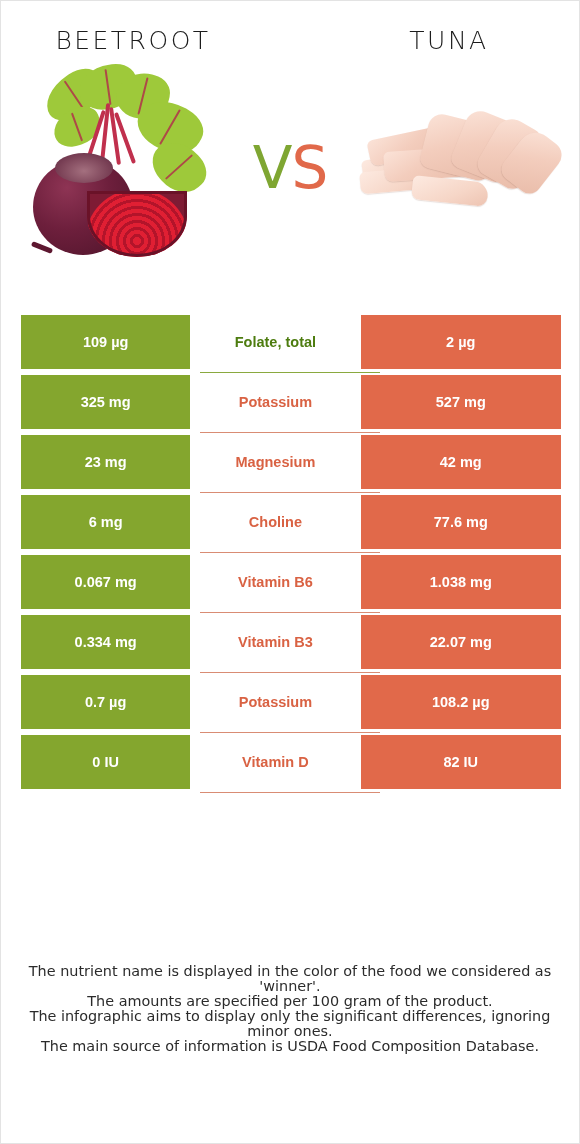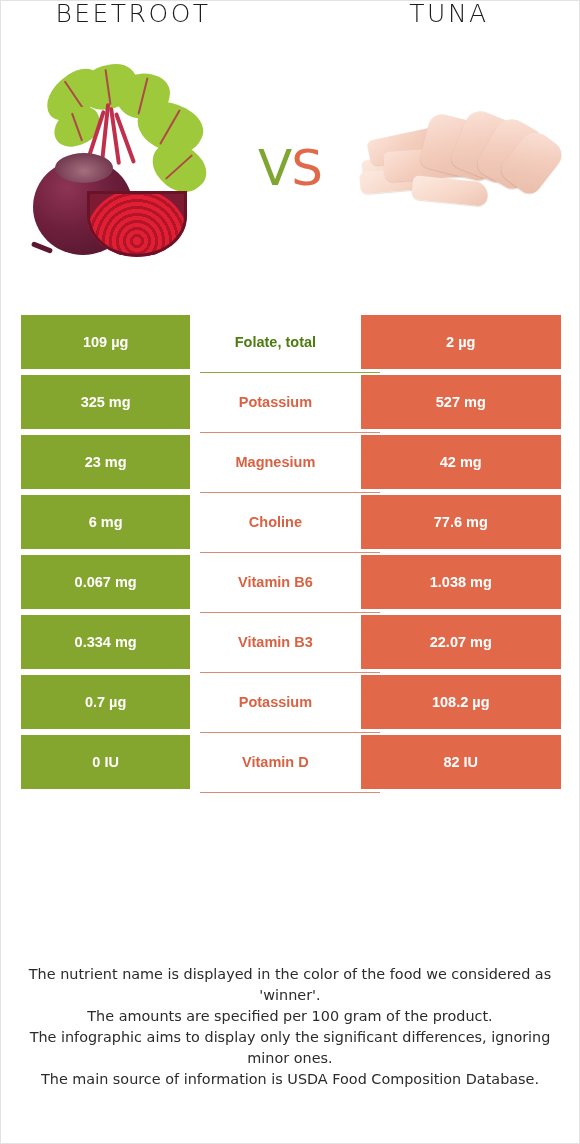--- a/index.html
+++ b/index.html
@@ -10,20 +10,21 @@
     box-sizing:border-box;
     border:1px solid #e3e3e3;
     overflow:hidden;
     position:relative;
   }
   .page{width:578px;height:1142px;position:relative;}
 
   
   .titles{
     display:flex;width:100%;height:56px;
+    align-items:flex-end;
     gap:40px;
   }
   .title{
     flex:1;text-align:center;
     font-size:25px;
     font-weight:300;
     letter-spacing:2.5px;
     color:#1c1c1c;
     font-family:"DejaVu Sans", sans-serif;
     line-height:1;
@@ -87,21 +88,21 @@
   .half-rim{
     position:absolute;inset:0;
     border-radius:0 0 50% 50%/0 0 62% 62%;
     box-shadow:inset 0 0 0 3px #6a1228;
   }
 
   
   .vs{
     position:absolute;left:50%;top:50%;
     transform:translate(-50%,-50%);
-    font-size:50px;font-weight:400;
+    font-size:58px;font-weight:400;
     letter-spacing:-1px;
     font-family:"DejaVu Sans", sans-serif;
     white-space:nowrap;
     z-index:5;
   }
   .vs .v{color:#7fa632;}
   .vs .s{color:#e1694a;}
 
   
   .tuna{margin-right:6px;}
@@ -147,21 +148,21 @@
   }
   .row .divider.green{background:#8aa93f;}
   .row .divider.orange{background:#d98c74;}
 
   
   .footer{
     position:absolute;left:0;top:963px;width:100%;
     text-align:center;
     color:#2b2b2b;
     font-size:14.4px;
-    line-height:21px;
+    line-height:15px;
     font-family:"DejaVu Sans", sans-serif;
     padding:0 22px;
     box-sizing:border-box;
   }
   .footer div{white-space:normal;}
 </style>
 </head>
 <body>
 
 <div class="page">

